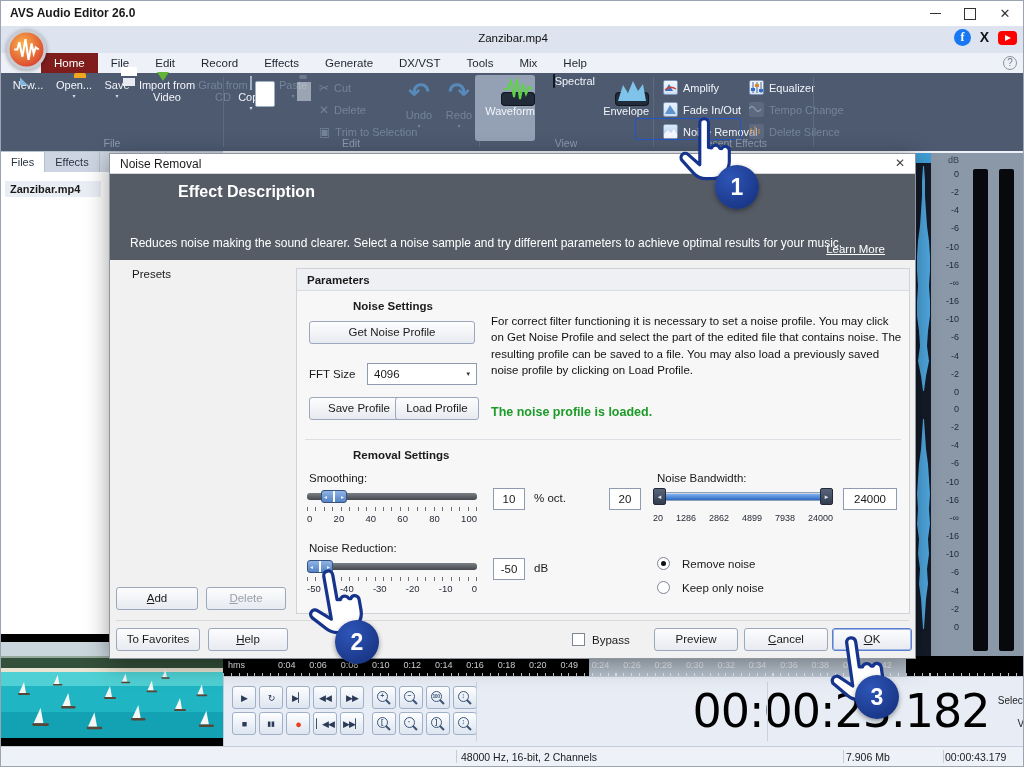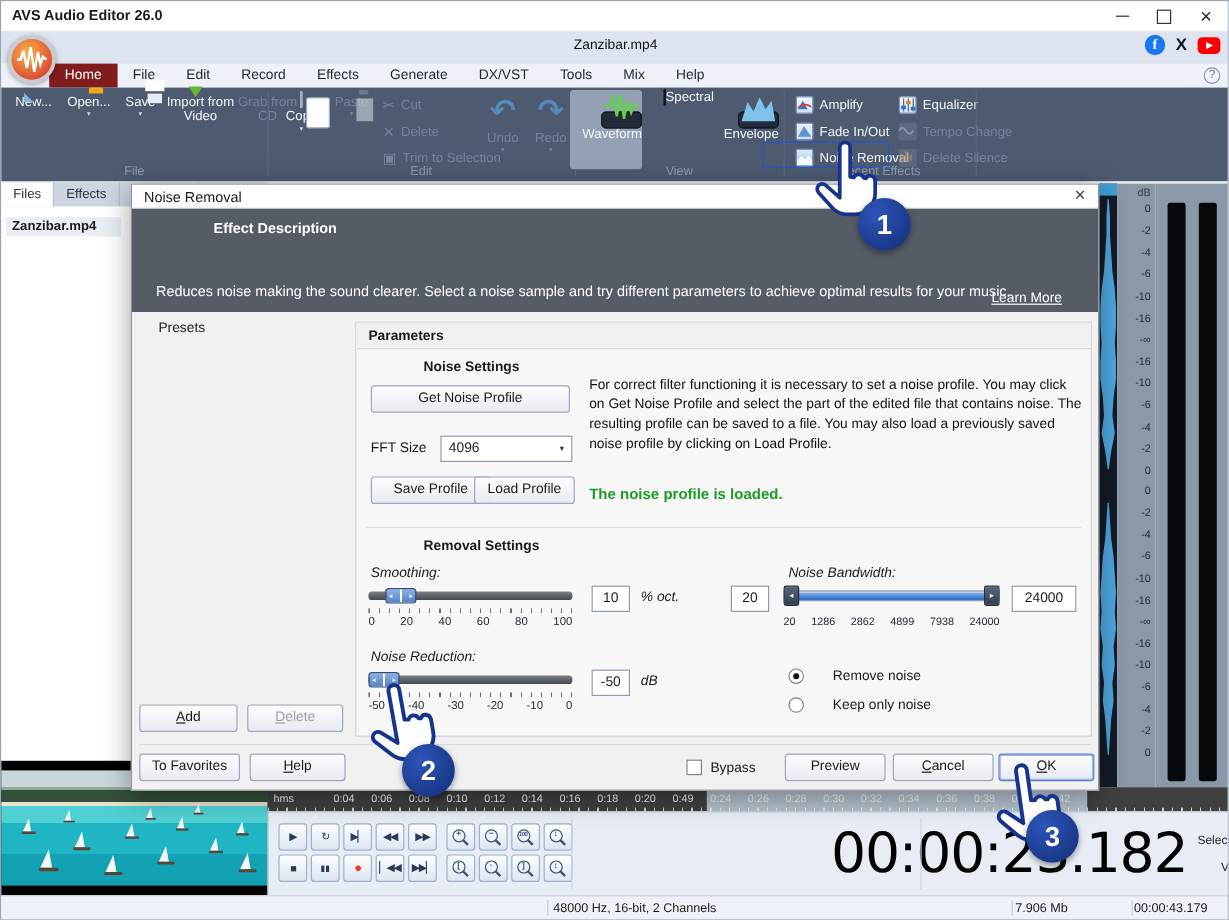--- a/index.html
+++ b/index.html
@@ -95,21 +95,21 @@
   
   #wave-sliver { position:absolute; left:915px; top:152px; width:15px; height:503px; background:#141b28; }
   #wave-sliver .topbar { position:absolute; left:0; top:0; width:15px; height:10px; background:#3f9fd6; }
   #meter-ruler { position:absolute; left:930px; top:152px; width:32px; height:503px; background:#8b98a8; font-size:9px; color:#232c3a; }
   #meter-ruler .unit { position:absolute; right:4px; top:2px; color:#39414e; }
   .scale-col { position:absolute; right:4px; width:26px; display:flex; flex-direction:column; justify-content:space-between; text-align:right; }
   #meters { position:absolute; left:962px; top:152px; width:62px; height:503px; background:#8b98a8; }
   .mbar { position:absolute; top:16px; width:15px; height:482px; background:#07090d; border-radius:2px; }
 
   
-  #ruler { position:absolute; left:222px; top:655px; width:802px; height:20px; background:#404040; overflow:hidden; }
+  #ruler { position:absolute; left:222px; top:655px; width:802px; height:20px; background:#000000; overflow:hidden; }
   #ruler-sel { position:absolute; left:366px; top:0; width:317px; height:20px; background:#b6c1cc; }
   #ruler .hms { position:absolute; left:5px; top:4px; font-size:9px; color:#e9edf2; }
   #ruler-labels { position:absolute; left:48px; top:4px; display:flex; }
   #ruler-labels span { width:31.4px; text-align:center; font-size:9px; color:#eef2f6; }
   #ruler-ticks { position:absolute; left:0; bottom:0; width:100%; height:3px; background:repeating-linear-gradient(90deg,rgba(240,244,248,.8) 0 1px,transparent 1px 7.85px); }
 
   
   #transport { position:absolute; left:222px; top:675px; width:802px; height:70px; background:#e8edf5; border-top:1px solid #c3cbd8; border-left:1px solid #c3cbd8; }
   .tgrid { position:absolute; display:grid; grid-template-rows:23px 23px; gap:3px; }
   .tbtn { width:24px; height:23px; border:1px solid #9fb0c8; border-radius:3px; background:linear-gradient(#fdfeff,#dde5f0); color:#2b3a55; font-size:9px; display:flex; align-items:center; justify-content:center; letter-spacing:-1px; }
@@ -130,55 +130,55 @@
   #statusbar .seg { position:absolute; top:4px; text-align:left; }
   .ssep { position:absolute; top:3px; bottom:5px; width:1px; background:#c5ccd6; }
   #status-strip { position:absolute; left:0; bottom:0; width:100%; height:2px; background:#3d6fd6; }
 
   
   #dialog { position:absolute; left:108px; top:152px; width:807px; height:506px; background:#f1f1f1; border:1px solid #8f959e; box-shadow:0 5px 22px rgba(0,0,0,.38); z-index:10; }
   #dlg-titlebar { position:absolute; left:0; top:0; width:100%; height:20px; background:#fff; border-bottom:1px solid #d4d4d4; }
   #dlg-title { position:absolute; left:10px; top:3px; font-size:12px; color:#1a1a1a; }
   #dlg-close { position:absolute; right:6px; top:2px; width:18px; height:16px; text-align:center; font-size:12px; color:#444; }
   #dlg-desc { position:absolute; left:0; top:20px; width:100%; height:86px; background:#565c66; color:#fff; }
-  #dlg-desc .hd { position:absolute; left:20px; top:9px; font-weight:700; font-size:12px;padding-left:48px; }
+  #dlg-desc .hd { position:absolute; left:20px; top:9px; font-weight:700; font-size:16px;padding-left:48px; }
   #dlg-desc .tx { position:absolute; left:20px; top:62px; right:20px; font-size:12px; }
   #learn-more { position:absolute; right:30px; bottom:5px; font-size:11.5px; color:#fff; text-decoration:underline; }
   #presets-label { position:absolute; left:22px; top:114px; font-size:11.5px; }
   #presets-list { position:absolute; left:6px; top:131px; width:170px; height:295px; background:#fff; border:1px solid #a8b0bc; padding:6px 0 0 0; }
   .preset-item { padding:2px 10px; font-size:12px; }
   .dbtn { position:absolute; height:23px; background:linear-gradient(#fdfdfe,#e7eaf0); border:1px solid #9aa7bd; border-radius:3px; font-size:11.5px; text-align:center; line-height:21px; color:#1a1a1a; }
   .dbtn.dis { color:#9aa0ab; }
   .dbtn.accel::first-letter { text-decoration:underline; }
   #params-box { position:absolute; left:186px; top:114px; width:614px; height:346px; background:#f7f7f8; border:1px solid #cfd3d9; }
   #params-head { height:22px; background:#eef0f3; border-bottom:1px solid #d8dbe0; font-weight:700; font-size:11.5px; line-height:22px; padding-left:10px; }
   .sec-head { position:absolute; font-weight:700; font-size:11.5px;margin-left:44px; }
   #get-profile { left:12px; top:52px; width:166px; }
   #fft-label { position:absolute; left:12px; top:99px; font-size:11.5px; }
   #fft-combo { position:absolute; left:70px; top:94px; width:110px; height:22px; background:#fff; border:1px solid #8e9bb0; display:flex; align-items:center; padding:0 6px; font-size:11.5px; }
   #fft-combo .arr { margin-left:auto; font-size:7px; color:#333; }
   #save-profile { left:12px; top:128px; width:100px; }
   #load-profile { left:98px; top:128px; width:84px; }
   #ns-info { position:absolute; left:194px; top:44px; width:412px; font-size:11.5px; line-height:1.42; color:#111; }
   #ns-status { position:absolute; left:194px; top:136px; font-size:12.5px; font-weight:700; color:#1d9b27; }
   #params-div { position:absolute; left:8px; right:8px; top:170px; height:1px; background:#dcdfe4; }
-  .fld-label { position:absolute; font-size:11.5px;font-style:italic; }
+  .fld-label { position:absolute; font-size:11.5px; }
   .hslider { position:absolute; width:170px; height:13px; }
   .hslider .track { position:absolute; left:0; right:0; top:3px; height:7px; border-radius:3px; background:linear-gradient(#7a7f86,#45484e); }
   .hslider .handle { position:absolute; top:0; width:26px; height:13px; border-radius:3px; border:1px solid #35517e;
       background:linear-gradient(90deg, transparent 0 11px, #fff 11px 13px, transparent 13px), linear-gradient(#8fb4e6,#5583c4);
       color:#e7eefb; font-size:6px; display:flex; justify-content:space-between; align-items:center; padding:0 2px; }
   .ticks { position:absolute; width:170px; height:4px; background:repeating-linear-gradient(90deg,#6a6f76 0 1px,transparent 1px 8.45px); }
   .tick-labels { position:absolute; width:170px; display:flex; justify-content:space-between; font-size:9.5px; color:#1f2530; }
   .val-field { position:absolute; width:32px; height:22px; background:#fff; border:1px solid #8e9bb0; font-size:11.5px; display:flex; align-items:center; justify-content:center; }
   .range { position:absolute; width:180px; height:17px; }
   .range .rtrack { position:absolute; left:0; right:0; top:4px; height:9px; background:#cdd6e2; border:1px solid #8ea0b8; }
   .range .rfill { position:absolute; left:7px; right:7px; top:6px; height:6px; background:linear-gradient(#7cb0f0,#2f6ac2); }
   .range .rh { position:absolute; top:0; width:13px; height:17px; background:linear-gradient(#59657c,#323c4e); border:1px solid #222a38; border-radius:2px; color:#dfe7f2; font-size:7px; text-align:center; line-height:15px; }
-  .radio-row { position:absolute; display:flex; align-items:center; gap:24px; font-size:11.5px; }
+  .radio-row { position:absolute; display:flex; align-items:center; gap:12px; font-size:11.5px; }
   .radio { width:13px; height:13px; border-radius:50%; background:#fff; border:1px solid #7d8691; position:relative; }
   .radio.checked::after { content:""; position:absolute; left:3px; top:3px; width:5px; height:5px; border-radius:50%; background:#111; }
   #dlg-footsep { position:absolute; left:6px; right:6px; top:466px; height:1px; background:#dadada; }
   #bypass-row { position:absolute; left:462px; top:479px; display:flex; align-items:center; gap:7px; font-size:11.5px; }
   .checkbox { width:13px; height:13px; background:#fff; border:1px solid #7d8691; }
   #ok-btn { box-shadow:inset 0 0 0 1px #9db4e4; border-color:#5a7fd0; }
 
   
   .callout { position:absolute; z-index:30; }
   .badge { position:absolute; width:44px; height:44px; border-radius:50%; background:radial-gradient(circle at 35% 30%, #2d55b8, #142d77); color:#fff; font-size:23px; font-weight:700; display:flex; align-items:center; justify-content:center; box-shadow:0 2px 5px rgba(0,0,0,.4); }

